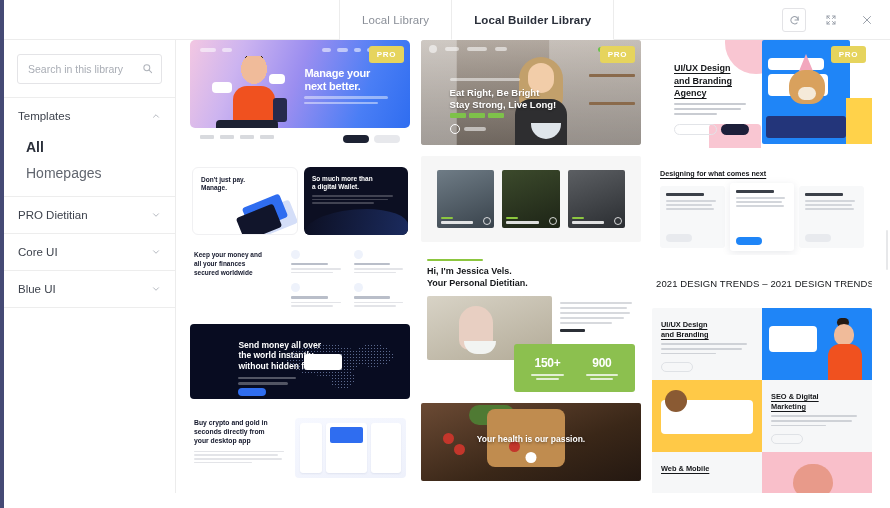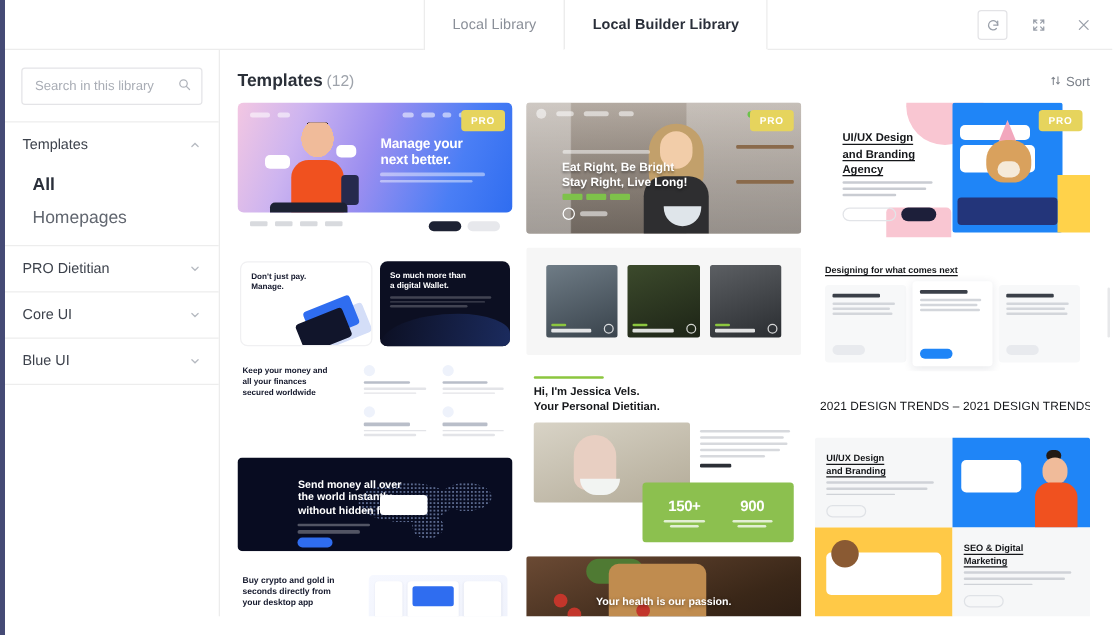--- a/index.html
+++ b/index.html
@@ -401,34 +401,20 @@
                   <polyline points="6 9 12 15 18 9"></polyline>
                 </svg>
             </span>
           </div>
         </div>
         <div class="nav-group"></div>
       </div>
 
       <div class="content">
 
-        <div class="content-head">
-          <div class="content-title">
-            <span>Templates</span><span class="count">(12)</span>
-          </div>
-          <div class="sort-btn">
-            <span>
-              <svg width="9" height="9" viewBox="0 0 24 24" fill="none" stroke="currentColor" stroke-width="2.2" stroke-linecap="round">
-                <path d="M7 20V5M7 5L4 8M7 5l3 3"></path>
-                  <path d="M17 4v15M17 19l3-3M17 19l-3-3"></path>
-              </svg>
-            </span>
-            <span>Sort</span>
-          </div>
-        </div>
 
         <div class="grid">
 
           <div class="col">
 
             <div class="tpl">
               <div class="pro-badge">PRO</div>
               <div class="shot hero-fin">
                 <div class="navrow">
                   <div class="pillw" style="width:16px"></div>
@@ -598,21 +584,21 @@
                 </div>
                 <div class="woman">
                   <div class="hair"></div>
                     <div class="face"></div>
                     <div class="torso"></div>
                     <div class="bowl"></div>
                 </div>
                 <div class="eyebrow"></div>
                 <h4>
                   <span>Eat Right, Be Bright</span><br>
-                  <span>Stay Right, Live Long!</span>
+                  <span>Stay Strong, Live Long!</span>
                 </h4>
                 <div class="greenbars">
                     <div class="gb"></div>
                     <div class="gb"></div>
                     <div class="gb"></div>
                   </div>
                 <div class="playrow">
                     <div class="playc"></div>
                     <div class="pillw" style="width:22px"></div>
                   </div>

